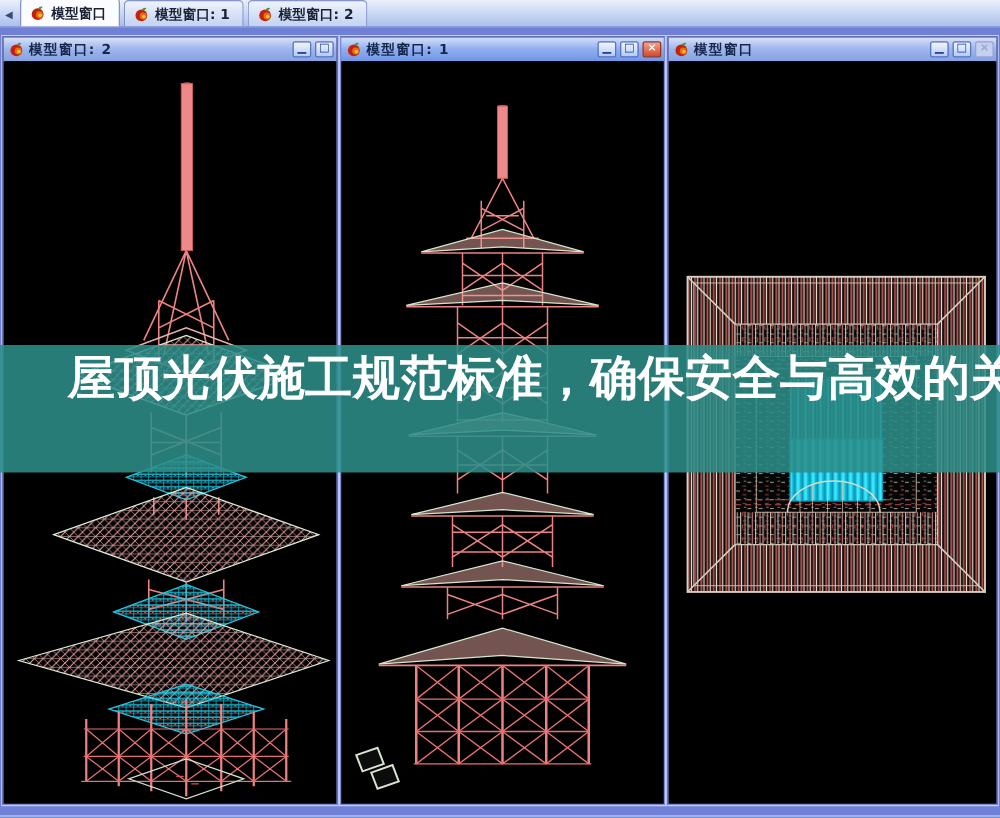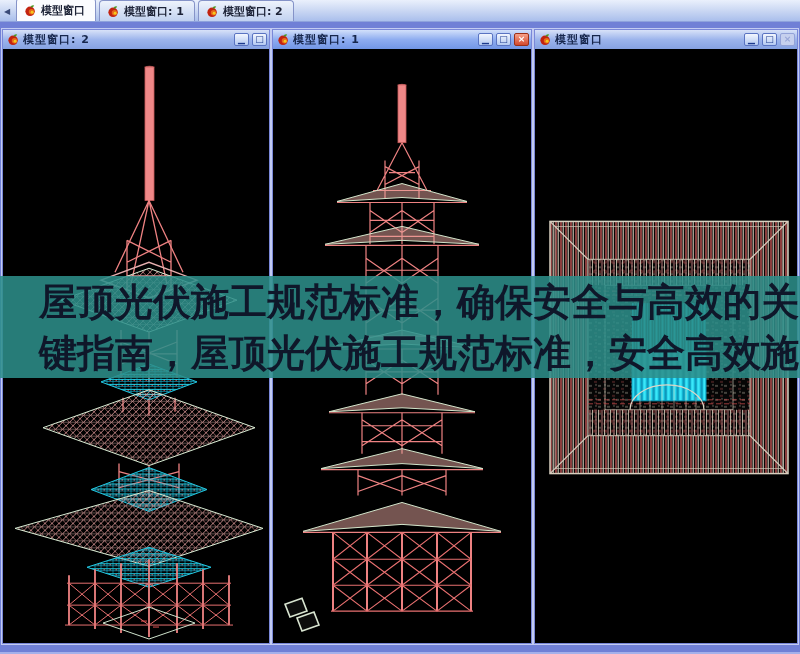--- a/index.html
+++ b/index.html
@@ -68,22 +68,22 @@
     background:#c6d0ee;border-color:#93a2d8;color:#98a6d8;
   }
   .client{position:absolute;top:19px;left:0;right:0;bottom:0;background:#000;overflow:hidden;}
   .client svg{display:block;width:100%;height:100%;}
   
   .banner{
     position:absolute;left:0;top:276px;width:800px;height:102px;
     background:rgba(45,142,138,0.87);z-index:30;overflow:hidden;
   }
   .banner-line{
-    font-size:38px;line-height:50px;font-weight:900;color:#0f172a;
-    white-space:nowrap;margin-top:1px;margin-left:39px;
+    font-size:38px;line-height:50px;font-weight:900;color:#ffffff;
+    white-space:nowrap;padding-left:54px;margin-top:1px;
   }
   .hidden-defs{position:absolute;width:0;height:0;}
 </style>
 </head>
 <body>
 
 <svg class="hidden-defs" aria-hidden="true">
   <defs>
     <pattern id="patPink" width="7" height="7" patternUnits="userSpaceOnUse">
       <path d="M0 7 L7 0" stroke="#eba4a4" stroke-width="0.8"></path>
@@ -289,14 +289,13 @@
         <path d="M105 347 V362 M115 341 V362 M127 338 V362 M139 338 V362 M151 342 V362 M161 349 V362" stroke="#c8c0b0" stroke-width="0.6"></path>
       </svg>
     </div>
   </div>
 
   <div class="bottom-strip"></div>
 </div>
 
 <div class="banner">
   <div class="banner-line">屋顶光伏施工规范标准，确保安全与高效的关</div>
-  <div class="banner-line">键指南，屋顶光伏施工规范标准，安全高效施</div>
 </div>
 
 </body></html>

